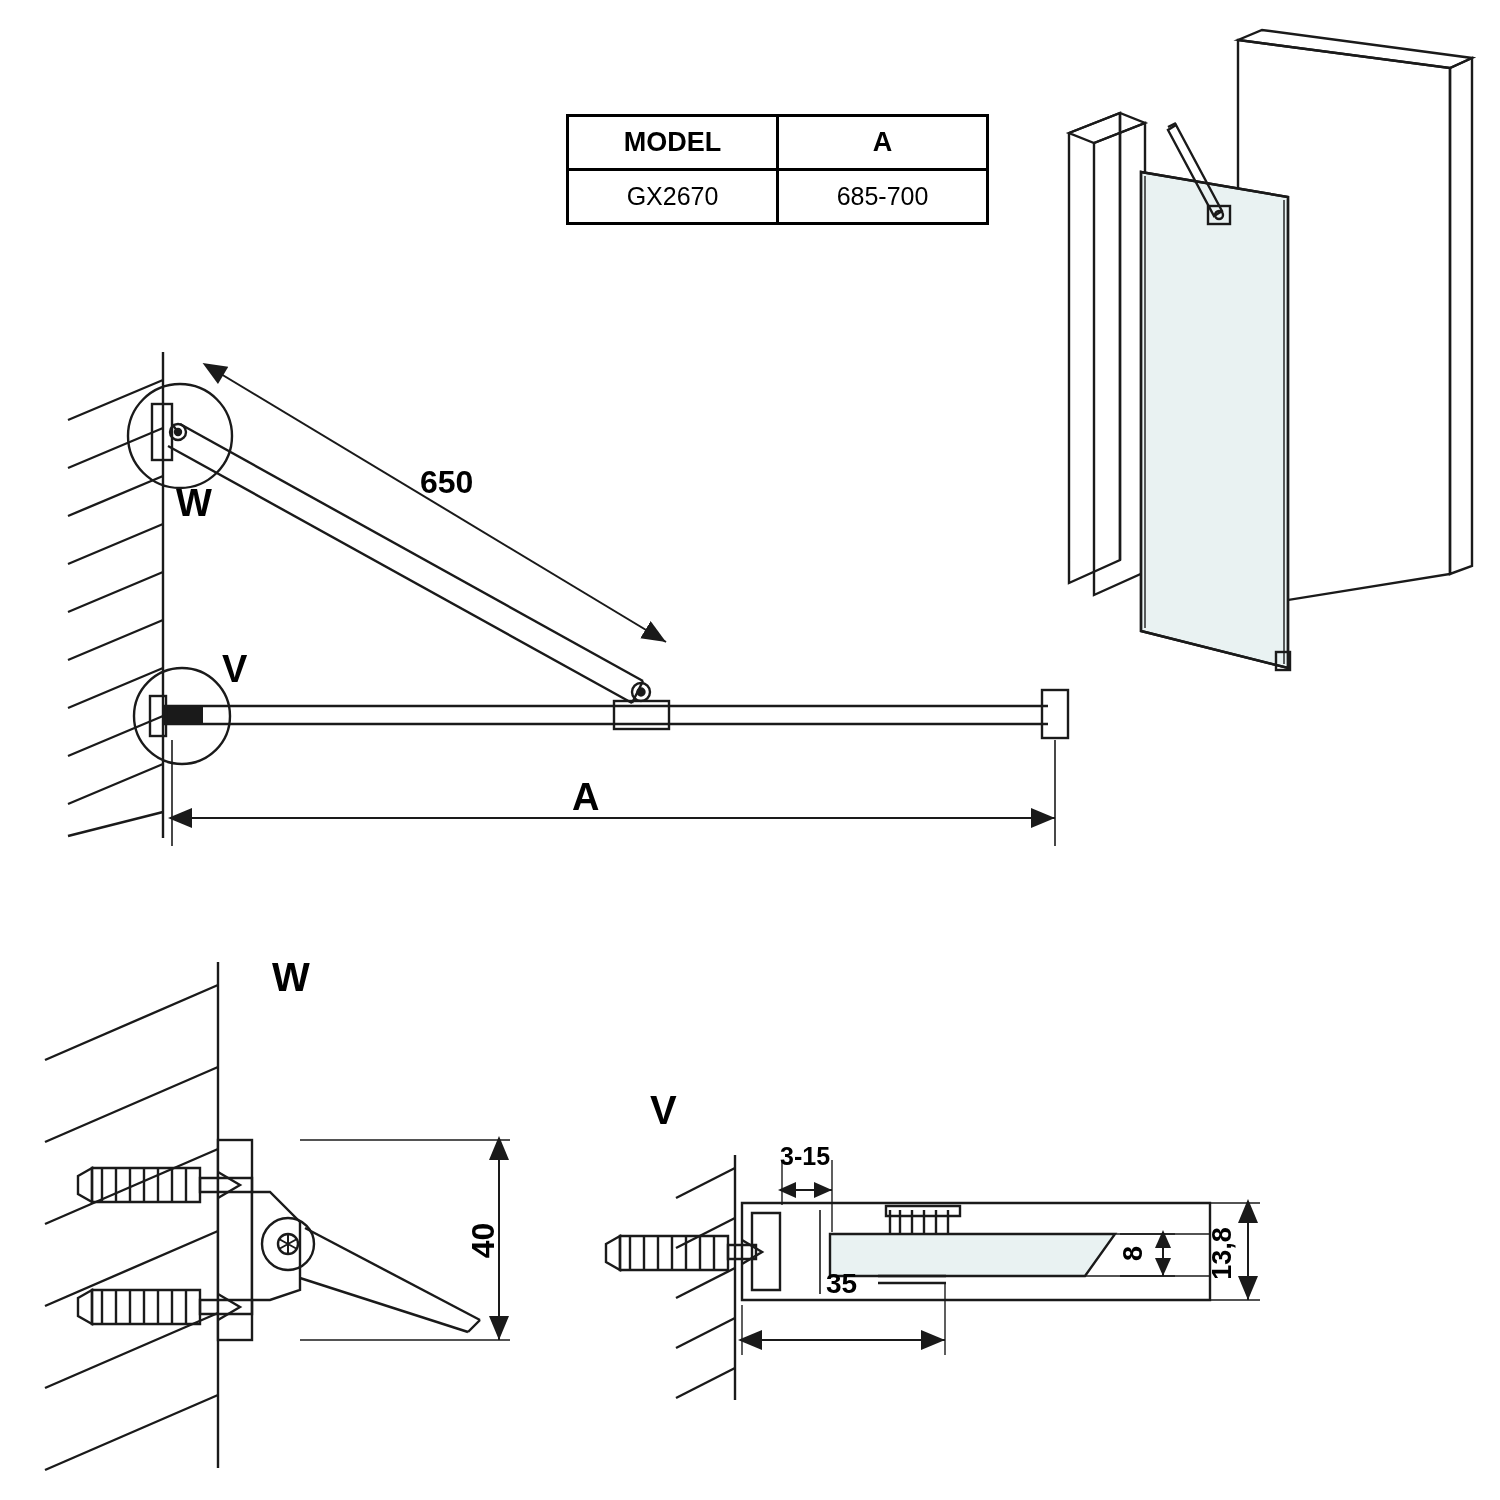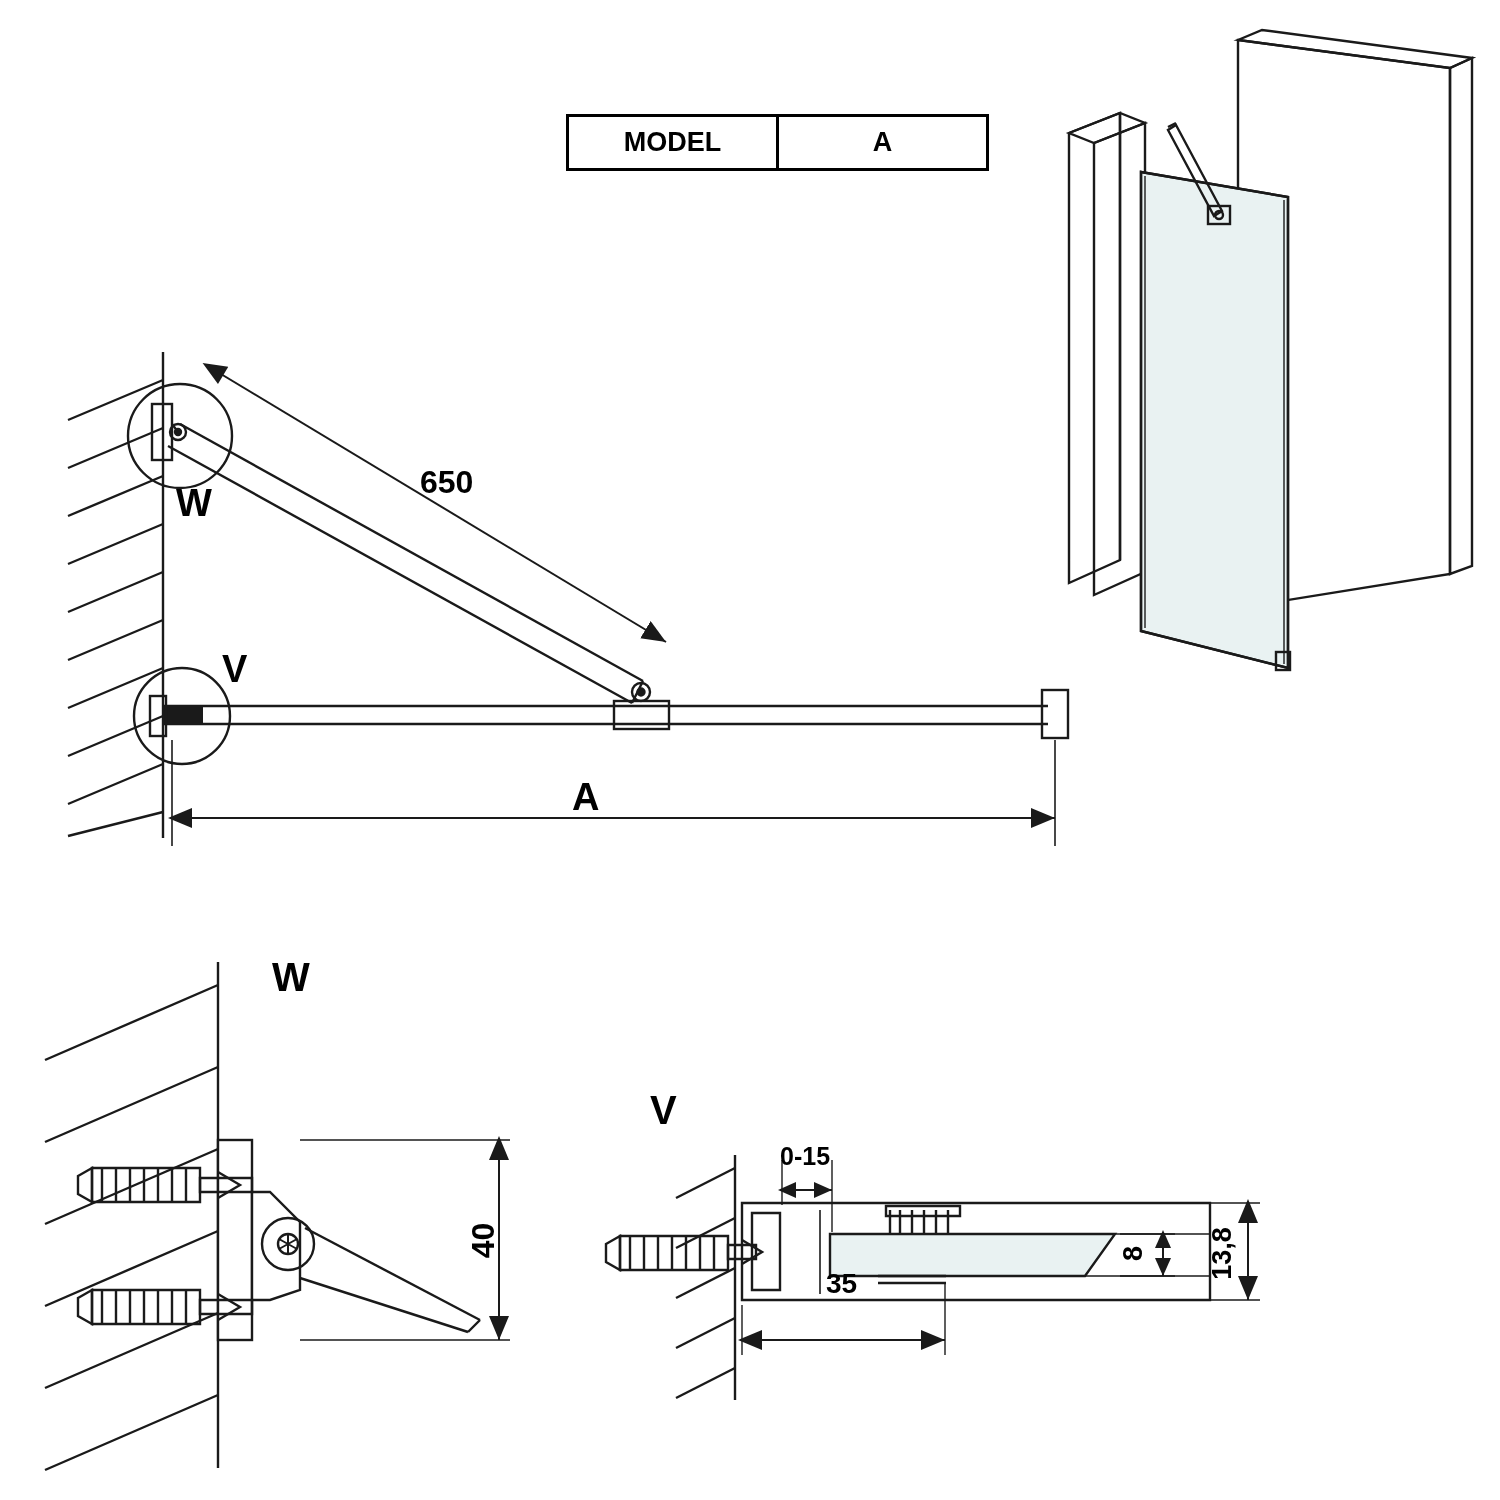--- a/index.html
+++ b/index.html
@@ -213,38 +213,42 @@
   </svg>
 
   <table id="spec-table">
     <thead>
       <tr>
         <th>MODEL</th>
         <th>A</th>
       </tr>
     </thead>
     <tbody>
+      <tr>
+        <td>GX2670</td>
+        <td>685-700</td>
+      </tr>
     </tbody>
   </table>
 
   <div class="lbl" style="left:176px;top:482px;font-size:38px;">W</div>
 
   <div class="lbl" style="left:222px;top:648px;font-size:38px;">V</div>
 
   <div class="dim-lbl" style="left:420px;top:464px;font-size:32px;">650</div>
 
   <div class="lbl" style="left:572px;top:776px;font-size:38px;">A</div>
 
   <div class="lbl" style="left:272px;top:955px;font-size:40px;">W</div>
 
   <div class="dim-lbl" style="left:466px;top:1222px;font-size:32px;transform:rotate(-90deg);transform-origin:center;">40</div>
 
   <div class="lbl" style="left:650px;top:1088px;font-size:40px;">V</div>
 
-  <div class="dim-lbl" style="left:780px;top:1142px;font-size:25px;">0-15</div>
+  <div class="dim-lbl" style="left:780px;top:1142px;font-size:25px;">3-15</div>
 
   <div class="dim-lbl" style="left:1126px;top:1238px;font-size:27px;transform:rotate(-90deg);transform-origin:center;">8</div>
 
   <div class="dim-lbl" style="left:1196px;top:1238px;font-size:27px;transform:rotate(-90deg);transform-origin:center;">13,8</div>
 
   <div class="dim-lbl" style="left:826px;top:1268px;font-size:28px;">35</div>
 
 </div>
 
 </body></html>

